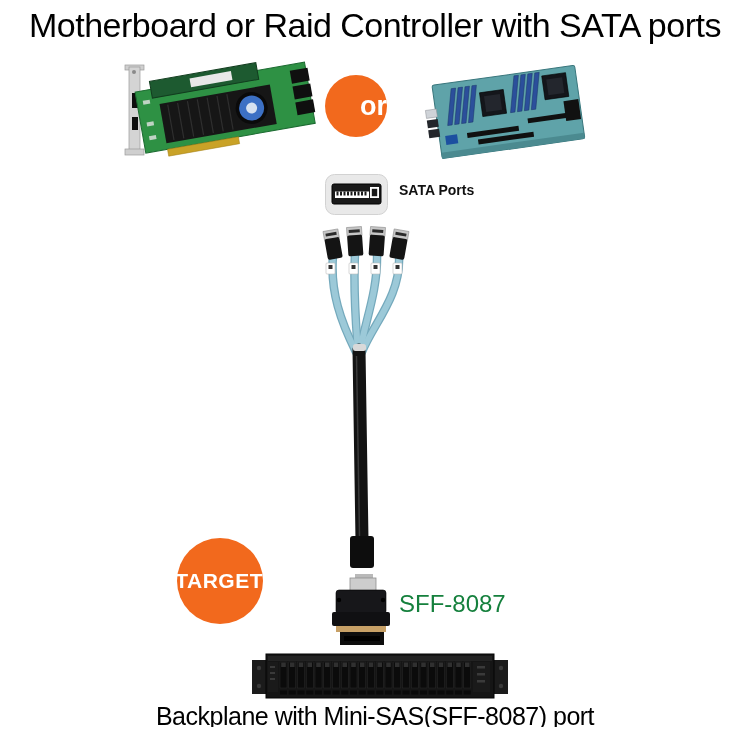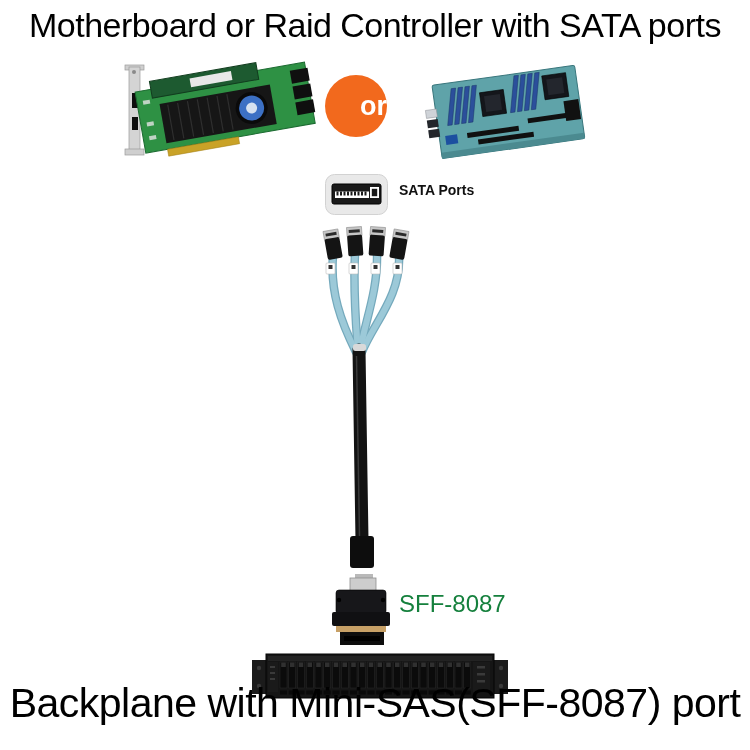--- a/index.html
+++ b/index.html
@@ -5,21 +5,21 @@
   html,body{margin:0;padding:0;background:#fff;}
   #canvas{
     position:relative;width:750px;height:727px;background:#fff;overflow:hidden;
     font-family:"Liberation Sans", sans-serif;color:#000;
   }
   .title{
     position:absolute;left:0;width:750px;text-align:center;
     font-size:34px;font-weight:400;letter-spacing:-0.5px;color:#000;white-space:nowrap;
   }
   #top-title{top:6px;}
-  #bottom-title{top:680px;font-size:41px;}
+  #bottom-title{top:702px;font-size:25px;}
   .badge{
     position:absolute;border-radius:50%;background:#F2691D;
     display:flex;align-items:center;justify-content:flex-end;
     color:#fff;font-weight:700;
   }
   #or-badge{left:325px;top:75px;width:62px;height:62px;font-size:27px;}
   #host-badge{left:175px;top:164px;width:86px;height:86px;font-size:26px;letter-spacing:0.5px;}
   #target-badge{left:177px;top:538px;width:86px;height:86px;font-size:21px;letter-spacing:0.5px;}
   .illus{position:absolute;}
   #raid-illus{left:103px;top:57px;}
@@ -204,20 +204,23 @@
       <rect x="336" y="590" width="50" height="24" rx="3" fill="#17171A" stroke="#000" stroke-width="0.6"></rect>
       <circle cx="339" cy="600" r="2.2" fill="#000"></circle>
       <circle cx="383" cy="600" r="2.2" fill="#000"></circle>
       <rect x="332" y="612" width="58" height="14" rx="2" fill="#101012"></rect>
       <rect x="336" y="626" width="50" height="6" fill="#C7A066"></rect>
       <rect x="340" y="632" width="44" height="13" fill="#0D0D0D"></rect>
       <rect x="344" y="636" width="36" height="5" fill="#000"></rect>
     </g>
   </svg>
 
+  <div id="target-badge" class="badge">
+    <span>TARGET</span>
+  </div>
 
   <div id="sff-label">SFF-8087</div>
 
   <svg id="backplane-illus" class="illus" width="256" height="54" viewBox="0 0 256 54" aria-label="24-bay-backplane-photo">
     <g>
       <rect x="0" y="12" width="16" height="34" fill="#1B1B1B"></rect>
       <circle cx="7" cy="20" r="2.2" fill="#3A3A3A"></circle>
       <circle cx="7" cy="38" r="2.2" fill="#3A3A3A"></circle>
       <rect x="240" y="12" width="16" height="34" fill="#1B1B1B"></rect>
       <circle cx="249" cy="20" r="2.2" fill="#3A3A3A"></circle>

